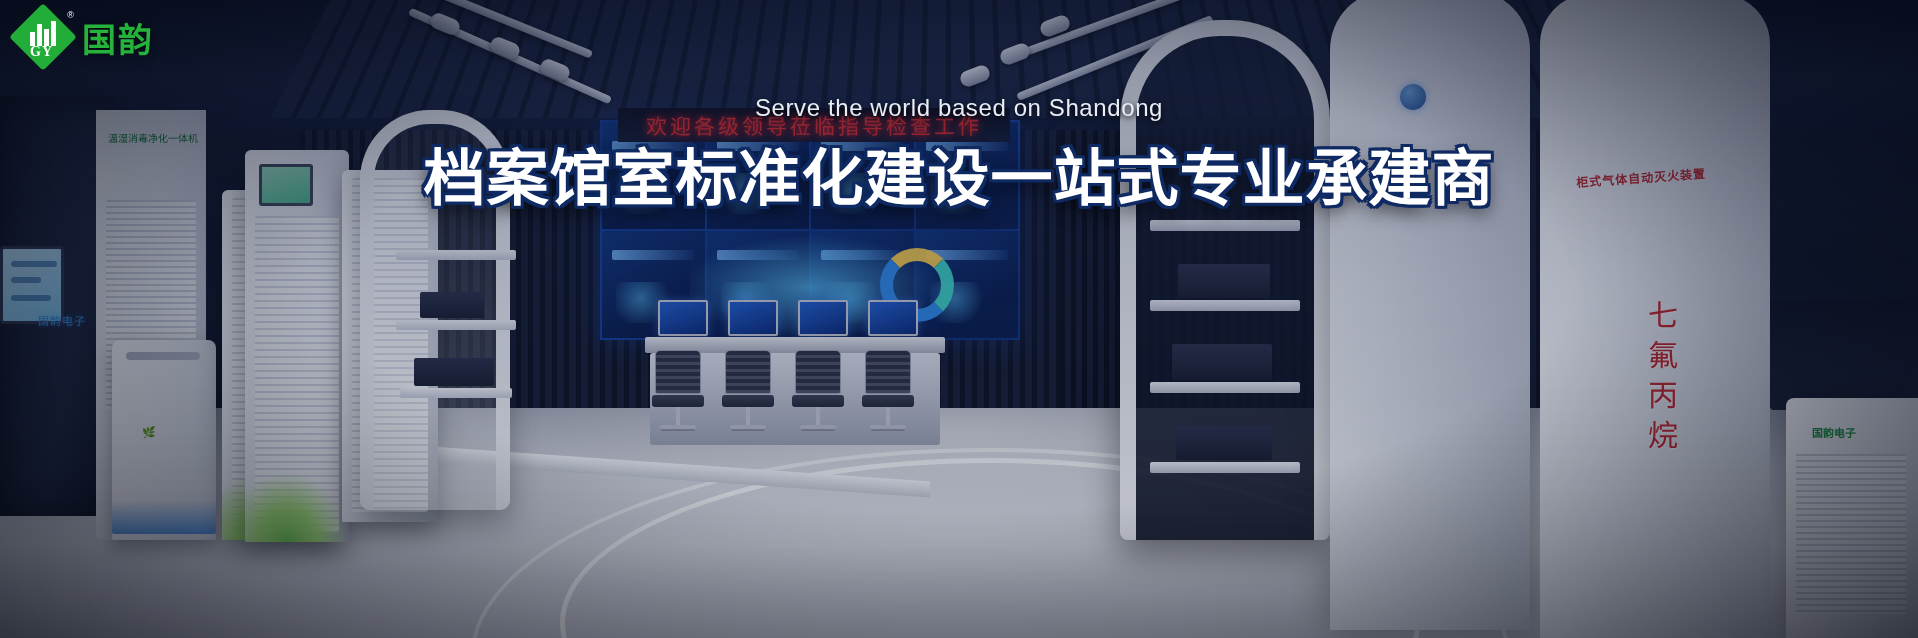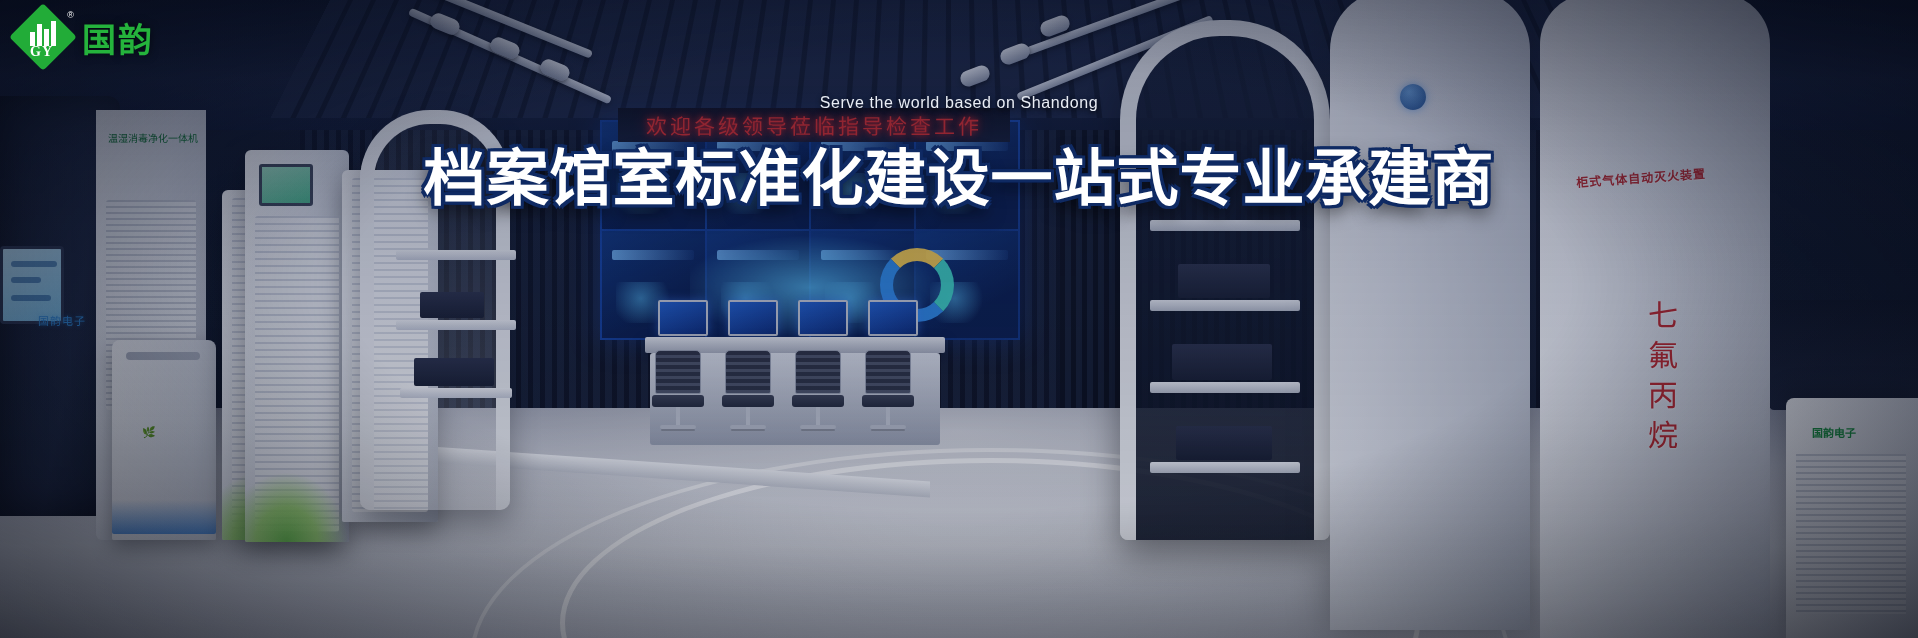--- a/index.html
+++ b/index.html
@@ -376,21 +376,21 @@
   .copy{ position:absolute; inset:0; z-index:25; pointer-events:none; }
 
   .kicker{
     position:absolute; left:0; right:0; top:44px; text-align:center;
     color:#ffffff; font-size:40px; font-weight:bold; letter-spacing:6px;
     font-family:"DejaVu Sans",sans-serif;
     text-shadow:0 2px 6px rgba(0,0,0,.85),0 0 18px rgba(0,0,0,.6);
   }
   .kicker-en{
     position:absolute; left:0; right:0; top:94px; text-align:center;
-    color:#e9edf5; font-size:16px; letter-spacing:.6px;
+    color:#e9edf5; font-size:24px; letter-spacing:.6px;
     font-family:"Liberation Sans",sans-serif;
     text-shadow:0 2px 5px rgba(0,0,0,.9);
   }
   .headline{
     position:absolute; left:0; right:0; top:128px; text-align:center;
     font-size:62px; font-weight:bold; letter-spacing:1px;
     font-family:"DejaVu Sans",sans-serif;
     color:#ffffff;
     text-shadow:
       -3px -3px 0 #0f2a63, 3px -3px 0 #0f2a63, -3px 3px 0 #0f2a63, 3px 3px 0 #0f2a63,

